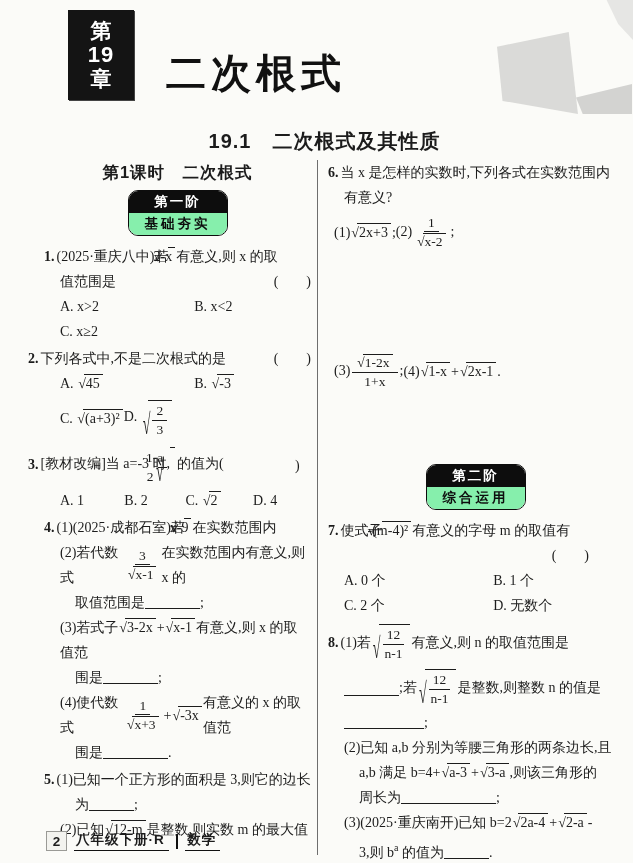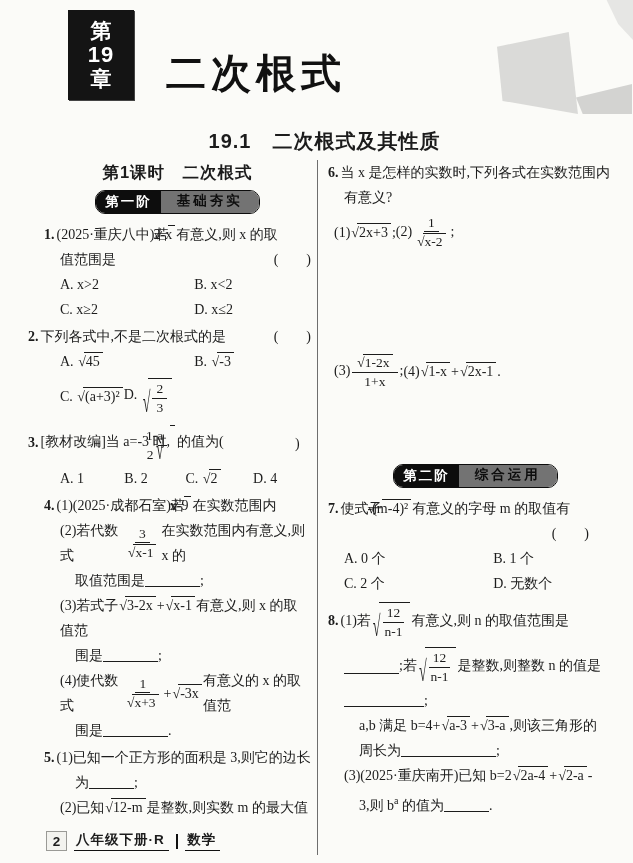--- a/index.html
+++ b/index.html
@@ -25,23 +25,23 @@
   .section-title{position:absolute;left:0;top:120px;width:100%;text-align:center;margin:8px;
       font-size:20px;font-weight:bold;font-family:"Liberation Sans","DejaVu Sans",sans-serif;letter-spacing:1px;}
   
   .cols{position:absolute;left:44px;top:160px;right:10px;bottom:8px;display:flex;}
   .col-l{width:274px;border-right:1px solid #6e6e6e;padding-right:6px;box-sizing:border-box;}
   .col-r{flex:1;padding-left:10px;box-sizing:border-box;}
   .lesson-title{text-align:center;font-weight:bold;font-size:16.5px;letter-spacing:1px;
       font-family:"Liberation Sans","DejaVu Sans",sans-serif;margin:2px 0 6px 0;}
   .badge-wrap{text-align:center;margin:2px 0 8px 0;}
   .badge{display:inline-flex;align-items:stretch;border:1.6px solid #0d0d0d;border-radius:10px;
-      overflow:hidden;font-family:"Liberation Sans","DejaVu Sans",sans-serif;font-weight:bold;font-size:13.5px;line-height:20px;}
+      overflow:hidden;font-family:"Liberation Sans","DejaVu Sans",sans-serif;font-weight:bold;font-size:13.5px;line-height:20px;flex-direction:column;}
   .badge .stage{background:#0d0d0d;color:#fff;padding:1px 9px;letter-spacing:2px;}
-  .badge .bname{background:#737373;color:#0d0d0d;padding:1px 16px;letter-spacing:3px;font-family:Liberation Mono, monospace;}
+  .badge .bname{background:#86efac;color:#0d0d0d;padding:1px 16px;letter-spacing:3px;}
   
   .ln{line-height:25px;padding-left:16px;}
   .hang{padding-left:16px;text-indent:-16px;}
   .ln2{padding-left:31px;}
   .no{font-weight:bold;padding-right:2px;}
   .between{display:flex;justify-content:space-between;align-items:baseline;}
   .between.noind{padding-left:0;align-items:center;}
   .opts{display:grid;grid-template-columns:1.15fr 1fr;padding-left:16px;line-height:25px;}
   .opts4{display:grid;grid-template-columns:1fr .95fr 1.05fr .9fr;padding-left:16px;line-height:25px;}
   .tall{min-height:45px;display:flex;align-items:center;flex-wrap:nowrap;}
@@ -106,21 +106,20 @@
         <div class="ln between">
             <span>值范围是</span>
             <span>(　　)</span>
           </div>
         <div class="opts">
             <span>A. x&gt;2</span>
             <span>B. x&lt;2</span>
           </div>
         <div class="opts">
             <span>C. x≥2</span>
-            <span>D. x≤2</span>
           </div>
       </div>
 
       <div class="prob mb2">
         <div class="ln hang between noind">
             <span><span class="no">2.</span><span>下列各式中,不是二次根式的是</span></span>
             <span>(　　)</span>
           </div>
         <div class="opts">
             <span><span>A.</span> <span class="sq">
@@ -308,20 +307,21 @@
             <span class="sqt">
               <span class="tk">√</span>
               <span class="rd"><span class="frac">
                   <span class="nm">12</span>
                   <span class="dn">n-1</span>
                 </span></span>
             </span>
             <span>是整数,则整数 n 的值是</span>
           </div>
         <div class="ln ln2" style="padding-left:16px;"><span class="bl w80"></span><span>;</span></div>
+        <div class="ln"><span>(2)已知 a,b 分别为等腰三角形的两条边长,且</span></div>
         <div class="ln ln2"><span>a,b 满足 b=4+</span><span class="sq">
               <span class="tk">√</span>
               <span class="rd">a-3</span>
             </span><span>+</span><span class="sq">
               <span class="tk">√</span>
               <span class="rd">3-a</span>
             </span><span>,则该三角形的</span></div>
         <div class="ln ln2"><span>周长为</span><span class="bl w95"></span><span>;</span></div>
         <div class="ln"><span>(3)(2025·重庆南开)已知 b=2</span><span class="sq">
               <span class="tk">√</span>

